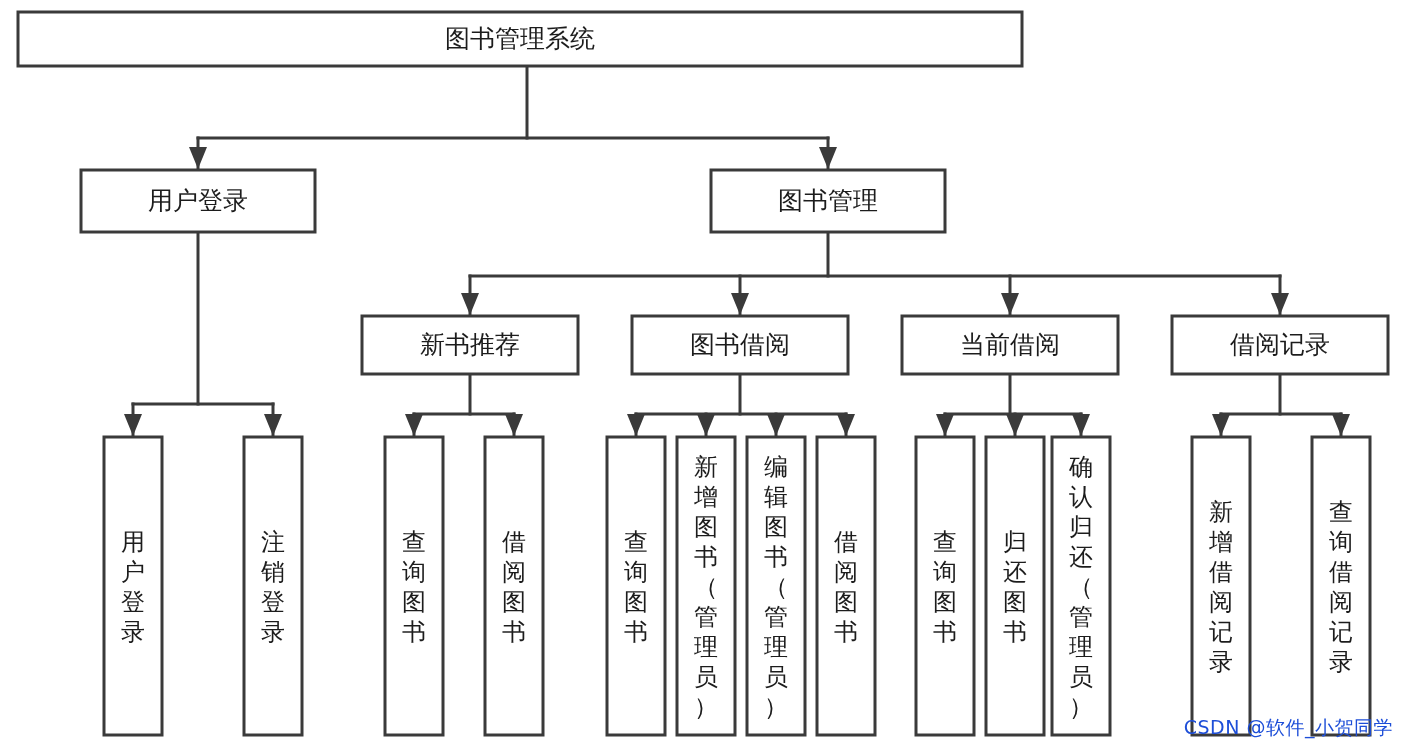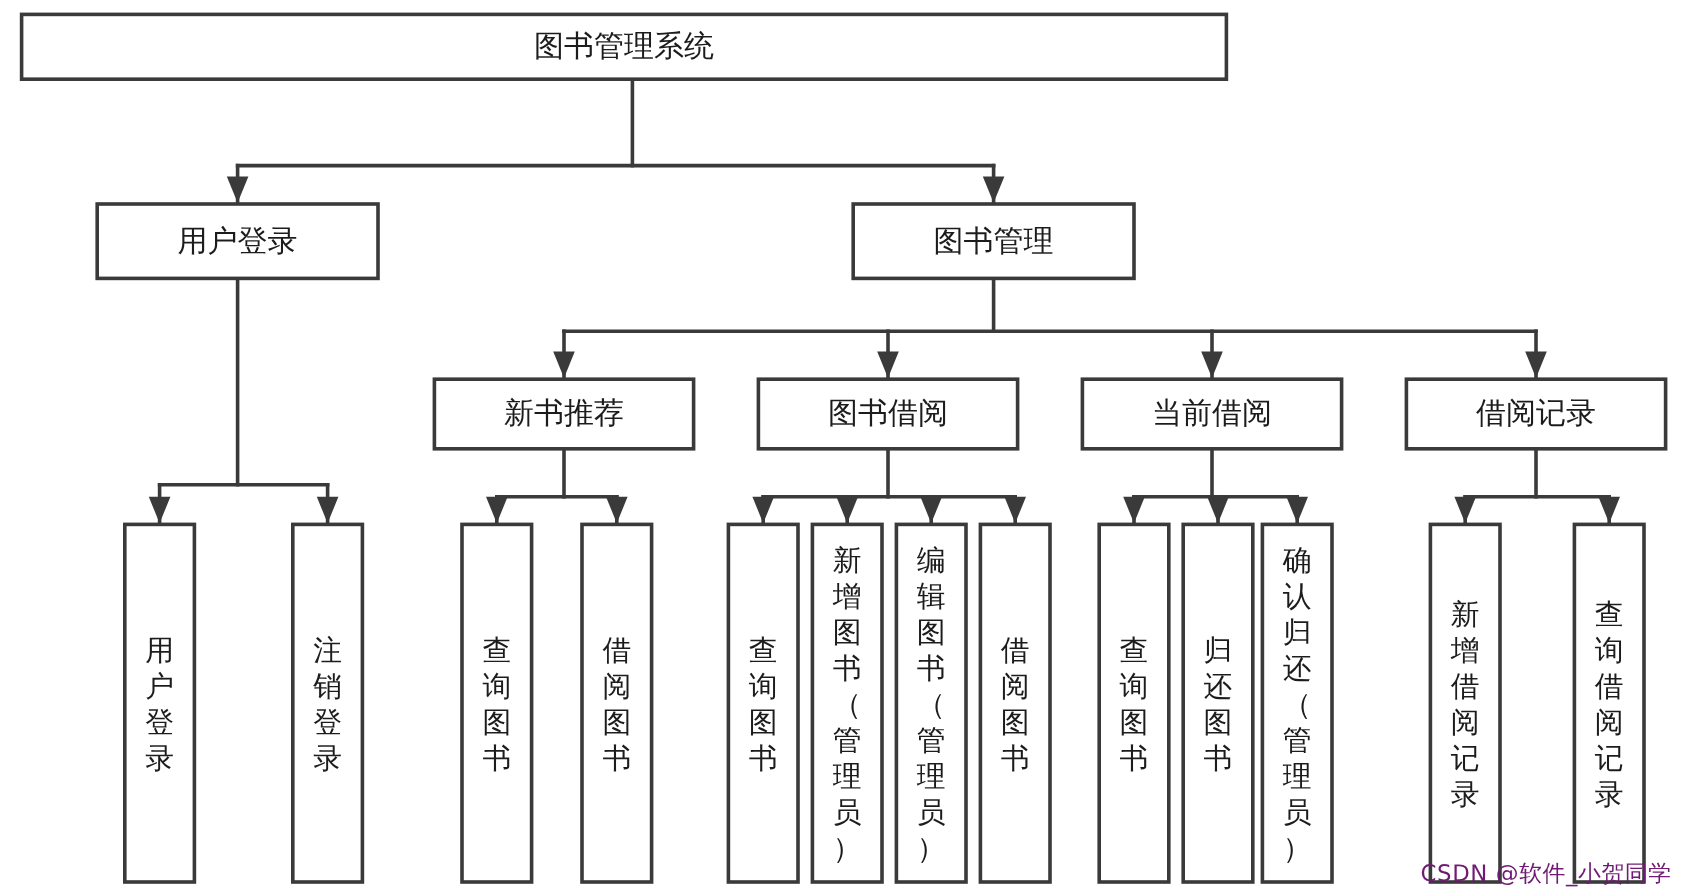--- a/index.html
+++ b/index.html
@@ -53,21 +53,21 @@
     font-size: 24px;
     fill: #1c1c1c;
     text-anchor: middle;
   }
   .watermark {
     position: absolute;
     right: 12px;
     bottom: 6px;
     font-family: "DejaVu Sans", "Liberation Sans", sans-serif;
     font-size: 19px;
-    color: #701a75;
+    color: #1d4ed8;
     white-space: nowrap;
     letter-spacing: 0.5px;
     pointer-events: none;
   }
 </style>
 </head>
 <body>
 
 <div id="diagram-root">
   <svg id="tree-svg" viewBox="0 0 1405 747" xmlns="http://www.w3.org/2000/svg">

